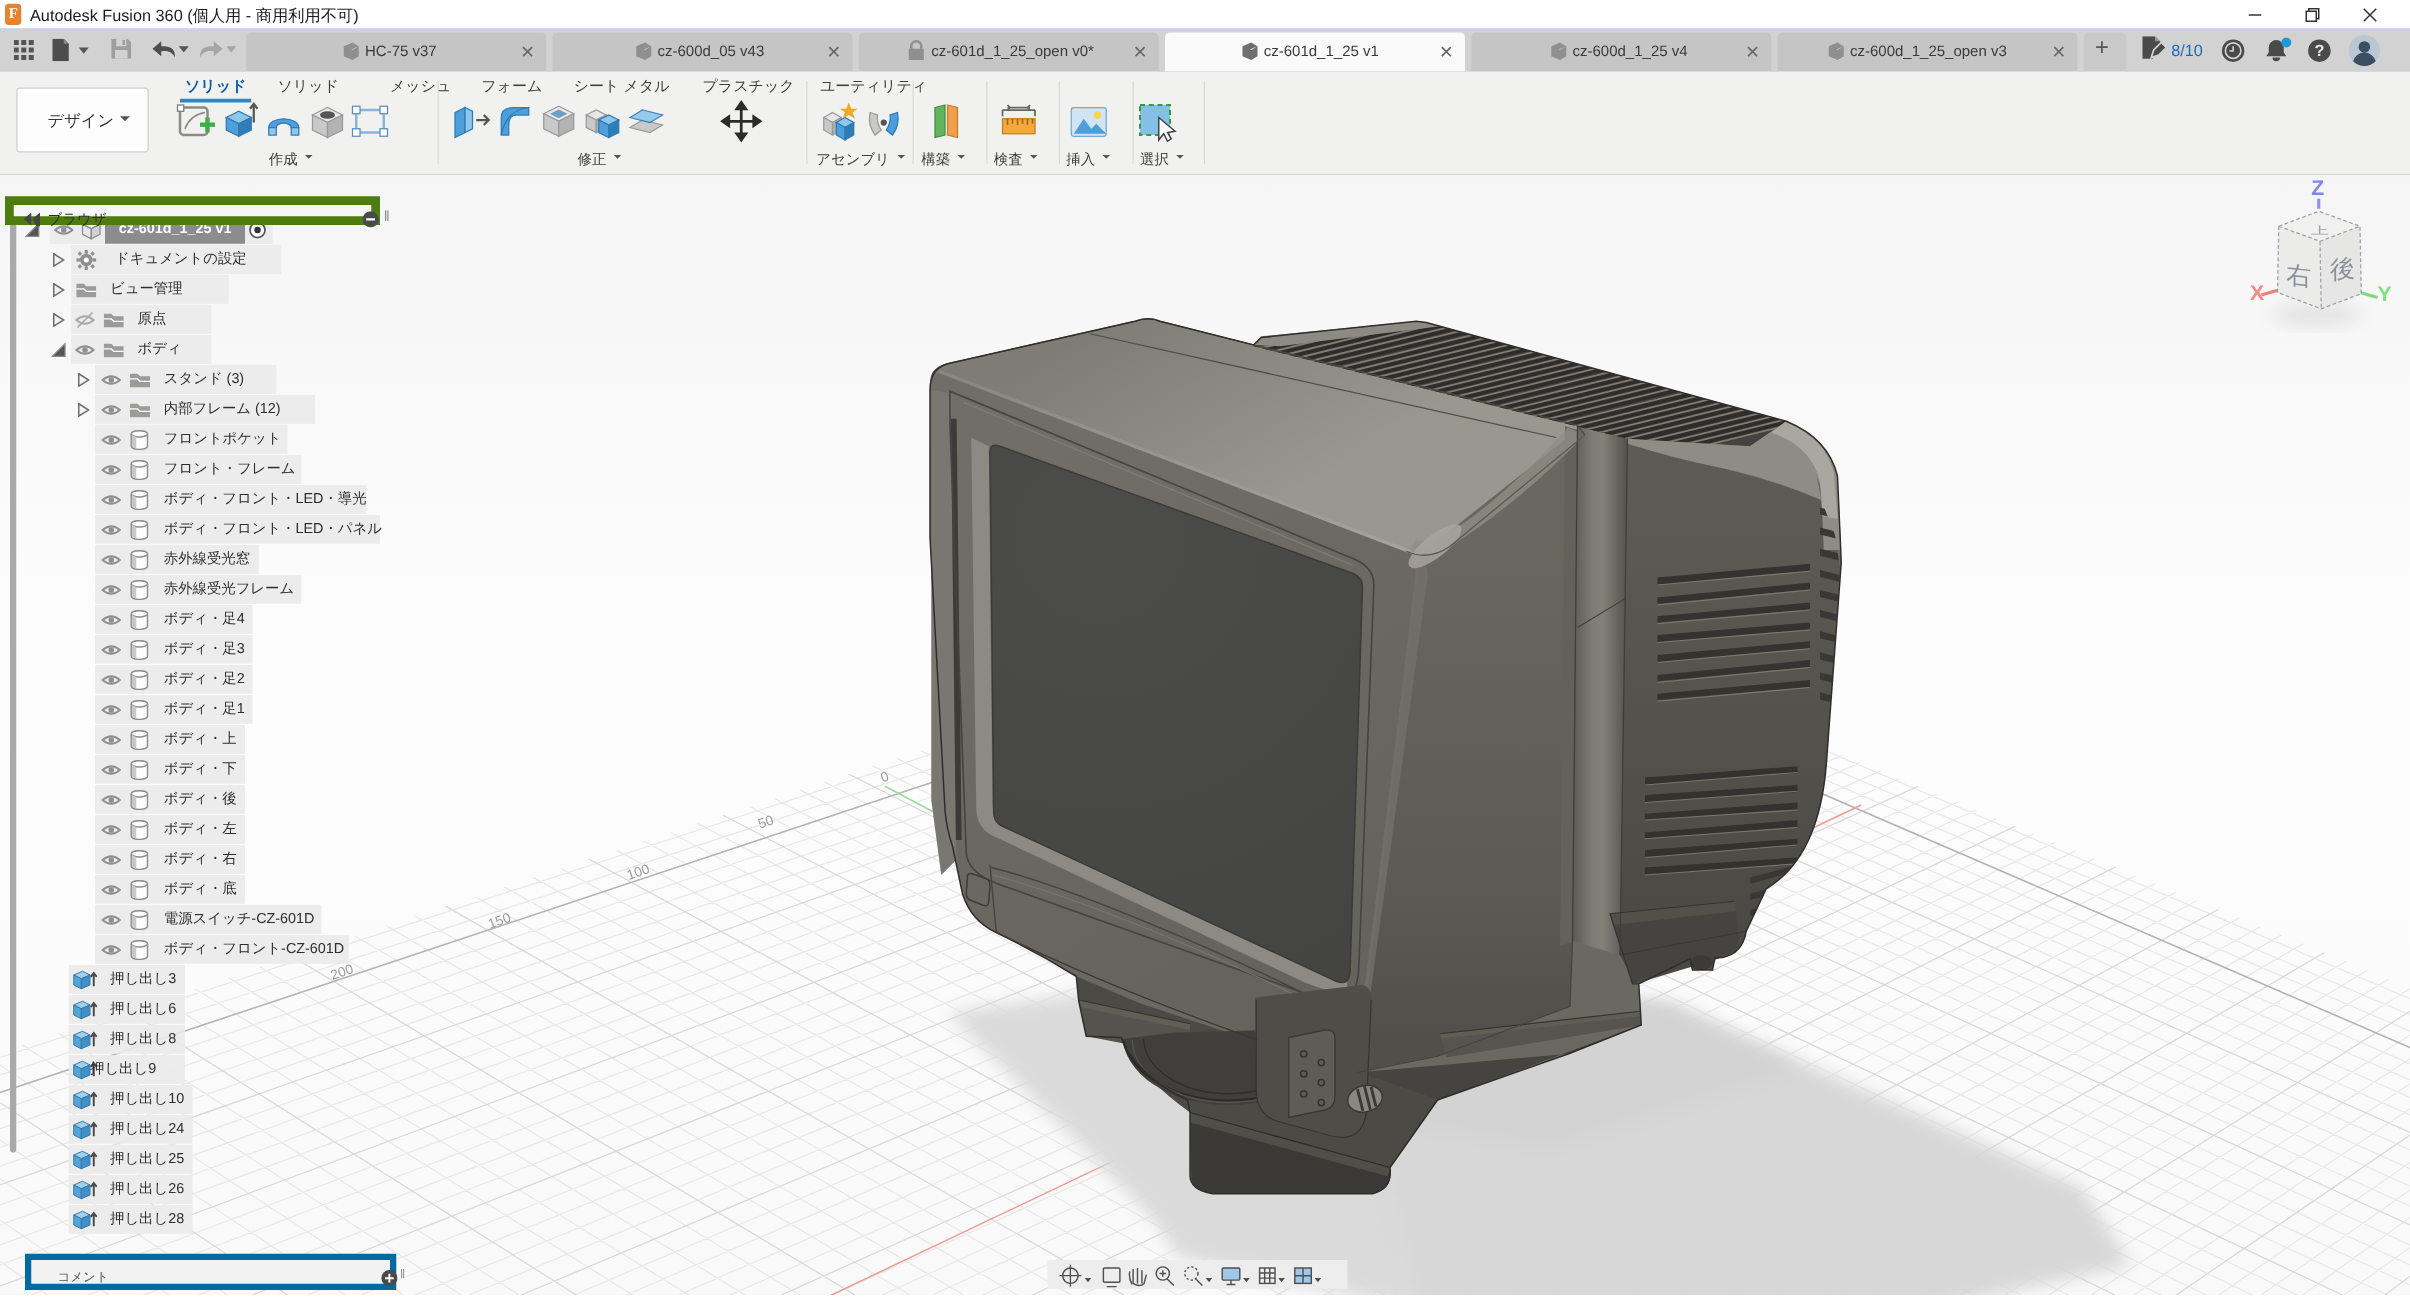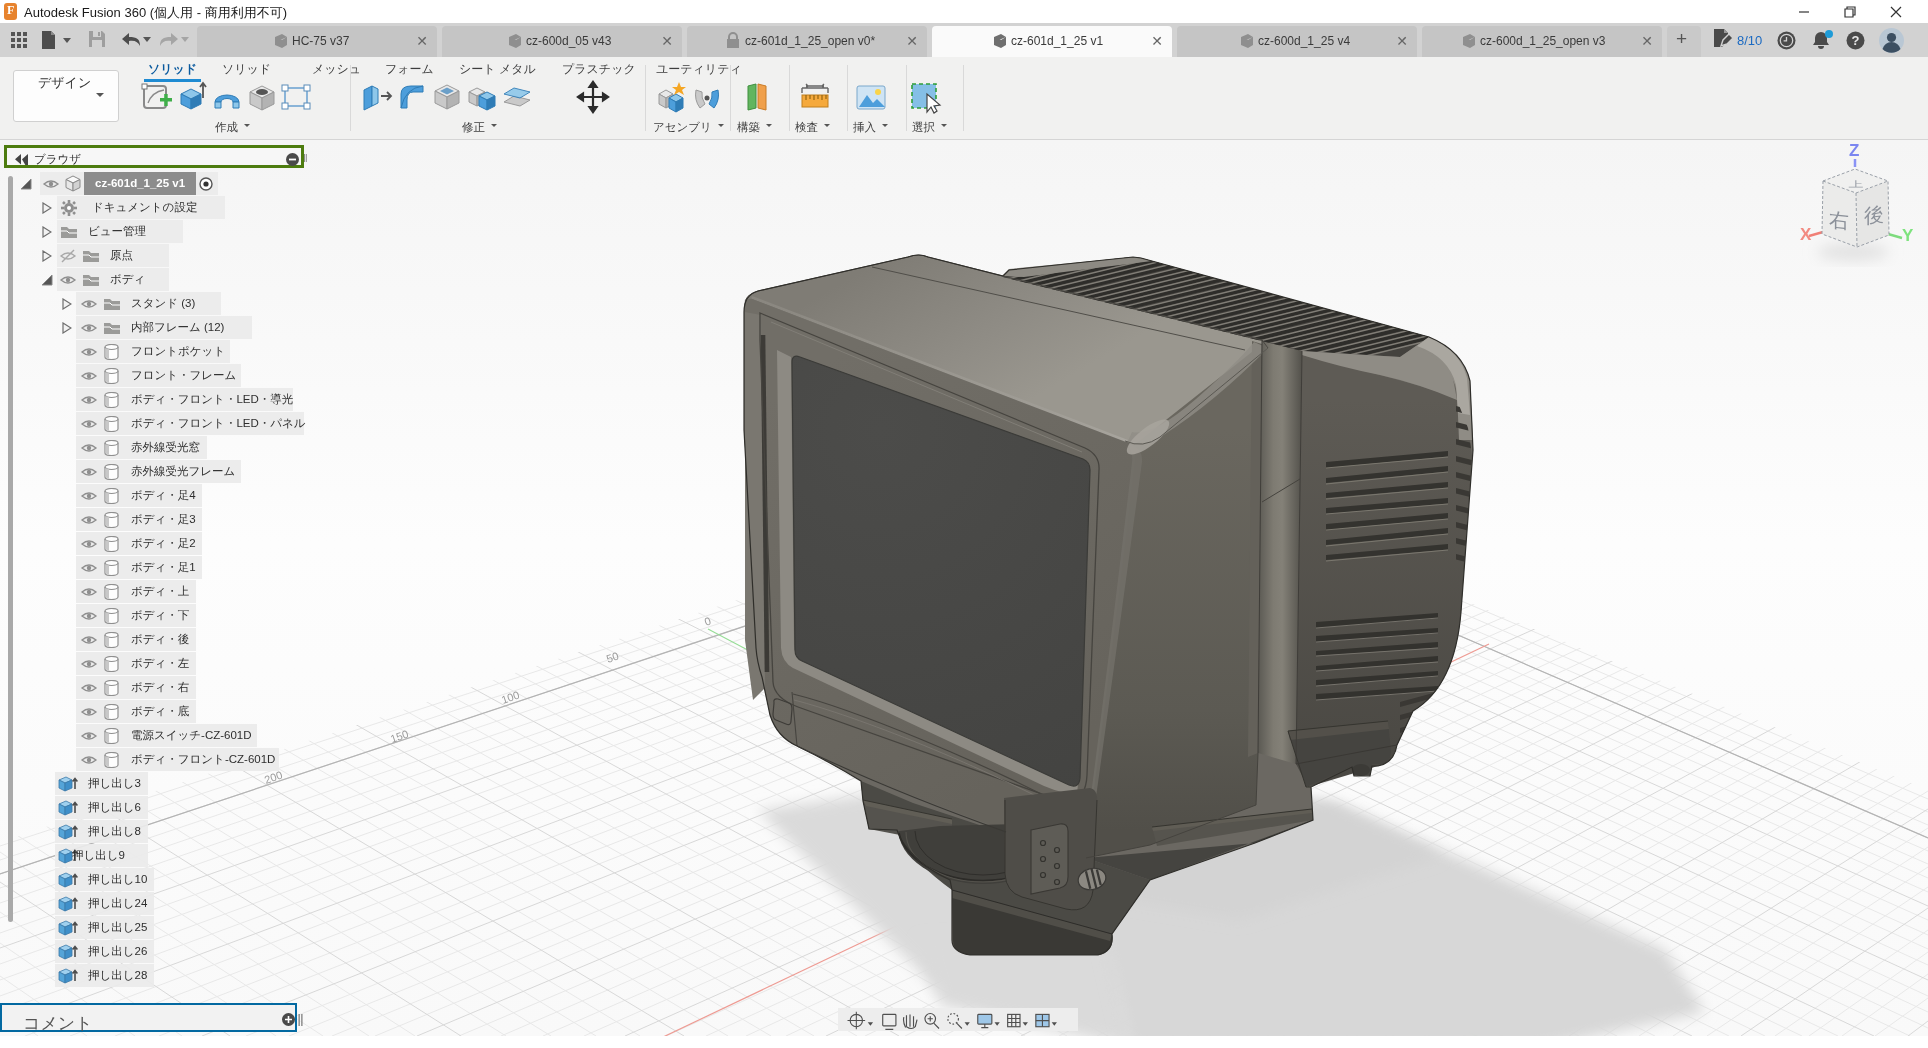--- a/index.html
+++ b/index.html
@@ -15,34 +15,34 @@
 .tab{position:absolute;top:3px;height:31px;border-radius:4px 4px 0 0;background:#c5c5c5;font-size:12px;color:#3a3a3a}
 .tab.active{background:#fafafa}
 .tab .tx{position:absolute;right:8px;top:8px;width:14px;height:14px;color:#666;font-size:14px;line-height:14px;text-align:center}
 .tab .lbl{position:absolute;top:8px;white-space:nowrap}
 
 #ribbon{position:absolute;left:0;top:57px;width:1928px;height:83px;background:#f1f1f0;border-bottom:1px solid #d5d5d5}
 .rtab{position:absolute;top:4px;font-size:12px;color:#3d3d3d;white-space:nowrap}
 .rtab.active{color:#0a5a9e;font-weight:bold}
 .rtab.active:after{content:"";position:absolute;left:-4px;right:-4px;bottom:-4px;height:3px;background:#1f8bd2}
 #designbtn{position:absolute;left:13px;top:13px;width:106px;height:52px;background:#fdfdfd;border:1px solid #d0d0d0;border-radius:3px;font-size:13px;color:#333}
-#designbtn span{position:absolute;left:24px;top:3px}
+#designbtn span{position:absolute;left:24px;top:17px}
 #designbtn i{position:absolute;right:14px;top:22px;border:4px solid transparent;border-top-color:#555}
 .glabel{position:absolute;top:63px;font-size:11.5px;color:#3d3d3d;white-space:nowrap}
 .glabel i{display:inline-block;border:3.5px solid transparent;border-top-color:#555;margin-left:3px;vertical-align:1px}
 .gdiv{position:absolute;top:8px;height:66px;width:1px;background:#d9d9d9}
 
 #browser{position:absolute;left:0;top:145px;width:320px;font-size:11.5px;color:#2e2e2e}
-#bheader{position:absolute;left:4px;top:0;width:300px;height:23px;background:#f7f7f7;border:3px solid #4d7c0f}
+#bheader{position:absolute;left:4px;top:12px;width:300px;height:23px;background:#f7f7f7;border:7px solid #4d7c0f}
 #bscroll{position:absolute;left:8px;top:31px;width:5px;height:746px;background:#a9a9a9;border-radius:3px}
 .brow{position:absolute;height:21px;line-height:21px;white-space:nowrap}
 .brow .bg{position:absolute;top:-1px;height:23px;background:rgba(234,234,234,.92)}
 .ic{position:absolute;top:2px}
 
-#commentbar{position:absolute;left:0;top:1003px;width:297px;height:29px;background:#f2f2f2;border:2px solid #0369a1;font-size:17px;color:#555}
+#commentbar{position:absolute;left:20px;top:1003px;width:297px;height:29px;background:#f2f2f2;border:5px solid #0369a1;font-size:10px;color:#555}
 
 #navbar{position:absolute;left:836px;top:1008px;height:28px}
 
 #taskbar{position:absolute;left:0;top:1036px;width:1928px;height:12px;background:#161616}
 #taskbar .seg{position:absolute;left:390px;top:0;width:47px;height:12px;background:#3a3a3a}
 #taskbar .clock{position:absolute;left:1842px;top:1px;color:#ddd;font-size:10px}
 #viewport{position:absolute;left:0;top:140px}
 </style></head>
 <body>
 <div id="app">

